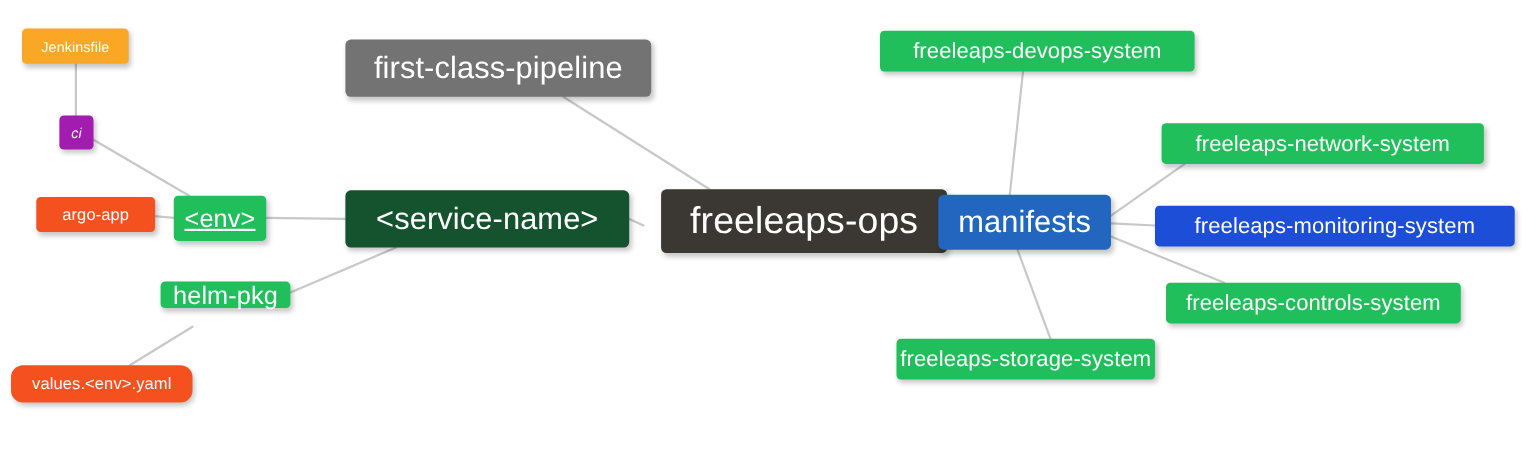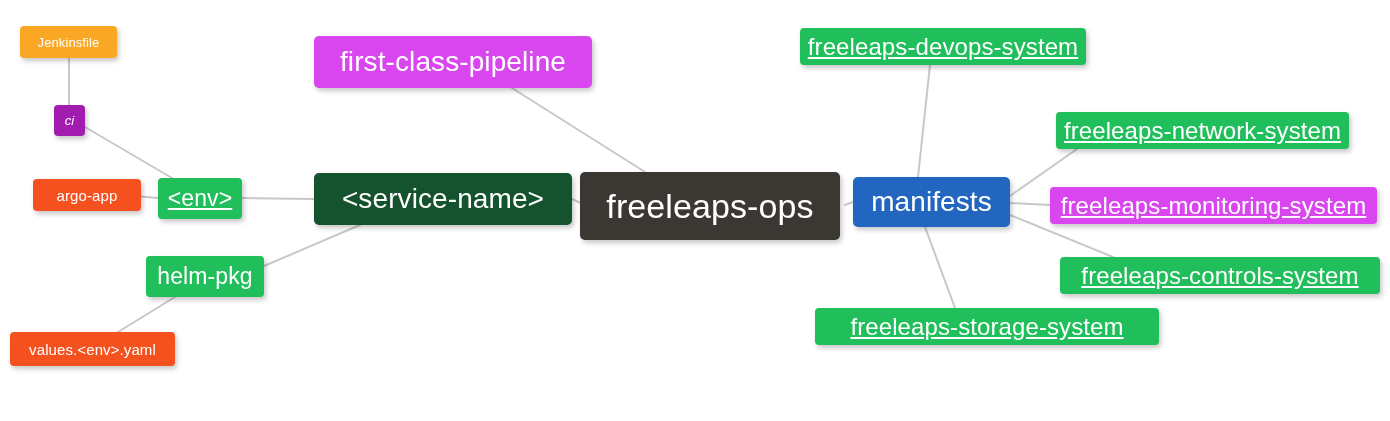--- a/index.html
+++ b/index.html
@@ -43,21 +43,21 @@
     white-space: nowrap;
     box-shadow: 2px 3px 5px rgba(0,0,0,0.22);
     letter-spacing: 0.1px;
     line-height: 1;
     user-select: none;
   }
   
   .tier-root   { font-size: 34px; border-radius: 5px; }
   .tier-major  { font-size: 28px; border-radius: 5px; }
   .tier-mid    { font-size: 23px; border-radius: 4px; }
-  .tier-leaf   { font-size: 24px; border-radius: 4px; text-decoration: underline; }
+  .tier-leaf   { font-size: 20px; border-radius: 4px; }
   .tier-small  { font-size: 15px; border-radius: 4px; }
   .tier-tiny   { font-size: 13px; border-radius: 4px; text-align: center; }
 </style>
 </head>
 <body>
 
 <div id="canvas">
   <svg id="edges" viewBox="0 0 1390 421" xmlns="http://www.w3.org/2000/svg">
       <line x1="585" y1="205" x2="572" y2="199" class="edge" stroke="#c8c8c8"></line>
       <line x1="845" y1="205" x2="853" y2="202" class="edge" stroke="#c8c8c8"></line>
@@ -68,59 +68,59 @@
       <line x1="172" y1="178" x2="85" y2="127" class="edge" stroke="#c8c8c8"></line>
       <line x1="69" y1="105" x2="69" y2="58" class="edge" stroke="#c8c8c8"></line>
       <line x1="175" y1="297" x2="118" y2="332" class="edge" stroke="#c8c8c8"></line>
       <line x1="918" y1="177" x2="930" y2="65" class="edge" stroke="#c8c8c8"></line>
       <line x1="1010" y1="196" x2="1077" y2="149" class="edge" stroke="#c8c8c8"></line>
       <line x1="1010" y1="203" x2="1050" y2="205" class="edge" stroke="#c8c8c8"></line>
       <line x1="1010" y1="215" x2="1113" y2="257" class="edge" stroke="#c8c8c8"></line>
       <line x1="925" y1="227" x2="955" y2="308" class="edge" stroke="#c8c8c8"></line>
     </svg>
   <div id="node-layer">
-      <div class="node tier-root" style="left: 580px; top: 172px; width: 260px; height: 68px; background: rgb(59, 55, 51);">
+      <div class="node tier-root" style="left: 601px; top: 172px; width: 260px; height: 58px; background: rgb(59, 55, 51);">
         <span>freeleaps-ops</span>
       </div>
       <div class="node tier-major" style="left: 314px; top: 173px; width: 258px; height: 52px; background: #14532d;">
         <span>&lt;service-name&gt;</span>
       </div>
       <div class="node tier-major" style="left: 853px; top: 177px; width: 157px; height: 50px; background: rgb(34, 102, 192);">
         <span>manifests</span>
       </div>
-      <div class="node tier-major" style="left: 314px; top: 36px; width: 278px; height: 52px; background: #d946ef;">
+      <div class="node tier-major" style="left: 314px; top: 36px; width: 278px; height: 52px; background: #737373;">
         <span>first-class-pipeline</span>
       </div>
       <div class="node tier-mid" style="left: 158px; top: 178px; width: 84px; height: 41px; background: rgb(33, 191, 91); text-decoration: underline;">
         <span>&lt;env&gt;</span>
       </div>
-      <div class="node tier-mid" style="left: 146px; top: 256px; width: 118px; height: 41px; background: rgb(33, 191, 91);">
+      <div class="node tier-mid" style="left: 146px; top: 256px; width: 118px; height: 24px; background: rgb(33, 191, 91);">
         <span>helm-pkg</span>
       </div>
       <div class="node tier-small" style="left: 33px; top: 179px; width: 108px; height: 32px; background: rgb(244, 81, 30);">
         <span>argo-app</span>
       </div>
       <div class="node tier-tiny" style="left: 54px; top: 105px; width: 31px; height: 31px; background: #a21caf; font-style: italic;">
         <span>ci</span>
       </div>
       <div class="node tier-tiny" style="left: 20px; top: 26px; width: 97px; height: 32px; background: rgb(250, 167, 38);">
         <span>Jenkinsfile</span>
       </div>
-      <div class="node tier-small" style="left: 10px; top: 332px; width: 165px; height: 34px; background: rgb(244, 81, 30);">
+      <div class="node tier-small" style="left: 10px; top: 332px; width: 165px; height: 34px; background: rgb(244, 81, 30); border-radius: 11px;">
         <span>values.&lt;env&gt;.yaml</span>
       </div>
       <div class="node tier-leaf" style="left: 800px; top: 28px; width: 286px; height: 37px; background: rgb(33, 191, 91);">
         <span>freeleaps-devops-system</span>
       </div>
       <div class="node tier-leaf" style="left: 1056px; top: 112px; width: 293px; height: 37px; background: rgb(33, 191, 91);">
         <span>freeleaps-network-system</span>
       </div>
-      <div class="node tier-leaf" style="left: 1050px; top: 187px; width: 327px; height: 37px; background: #d946ef;">
+      <div class="node tier-leaf" style="left: 1050px; top: 187px; width: 327px; height: 37px; background: #1d4ed8;">
         <span>freeleaps-monitoring-system</span>
       </div>
-      <div class="node tier-leaf" style="left: 1060px; top: 257px; width: 320px; height: 37px; background: rgb(33, 191, 91);">
+      <div class="node tier-leaf" style="left: 1060px; top: 257px; width: 268px; height: 37px; background: rgb(33, 191, 91);">
         <span>freeleaps-controls-system</span>
       </div>
-      <div class="node tier-leaf" style="left: 815px; top: 308px; width: 344px; height: 37px; background: rgb(33, 191, 91);">
+      <div class="node tier-leaf" style="left: 815px; top: 308px; width: 235px; height: 37px; background: rgb(33, 191, 91);">
         <span>freeleaps-storage-system</span>
       </div>
     </div>
 </div>
 
 </body></html>

